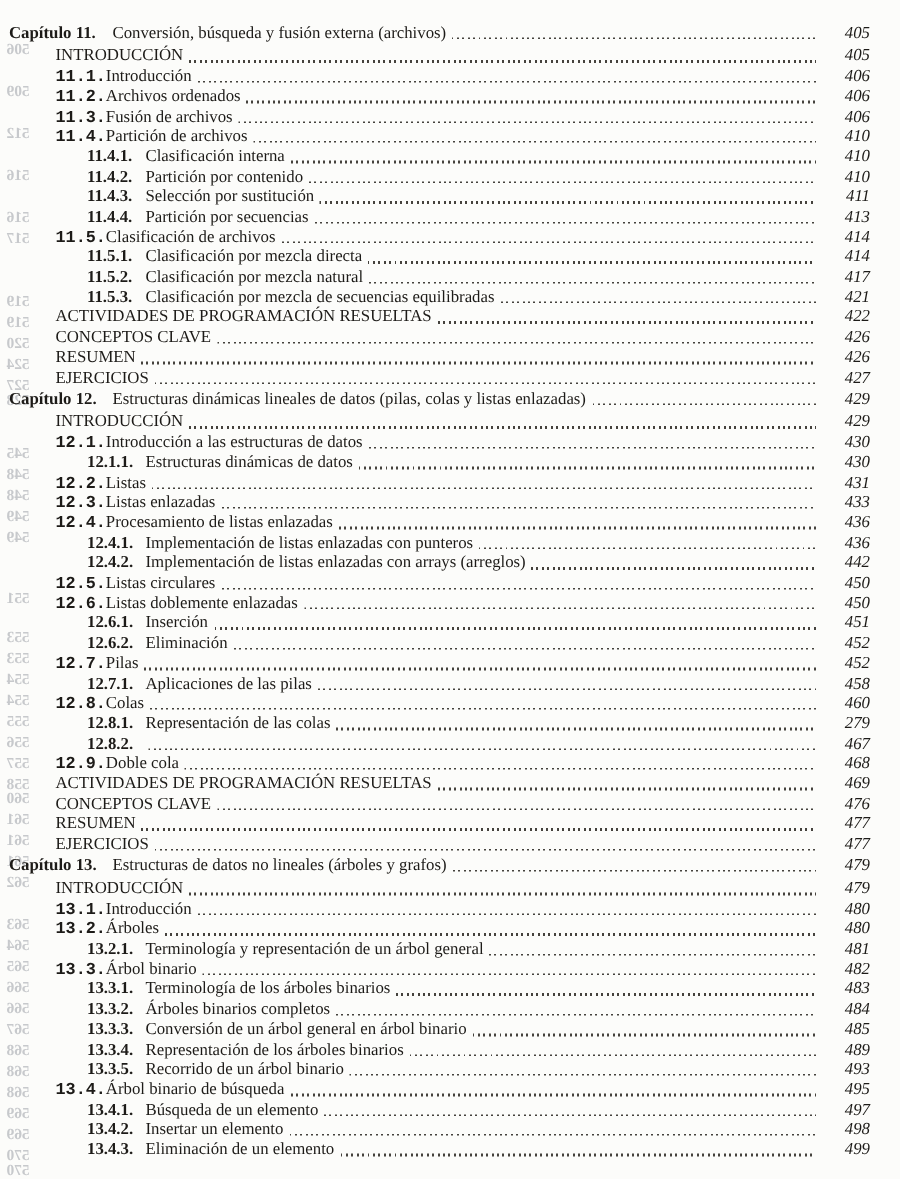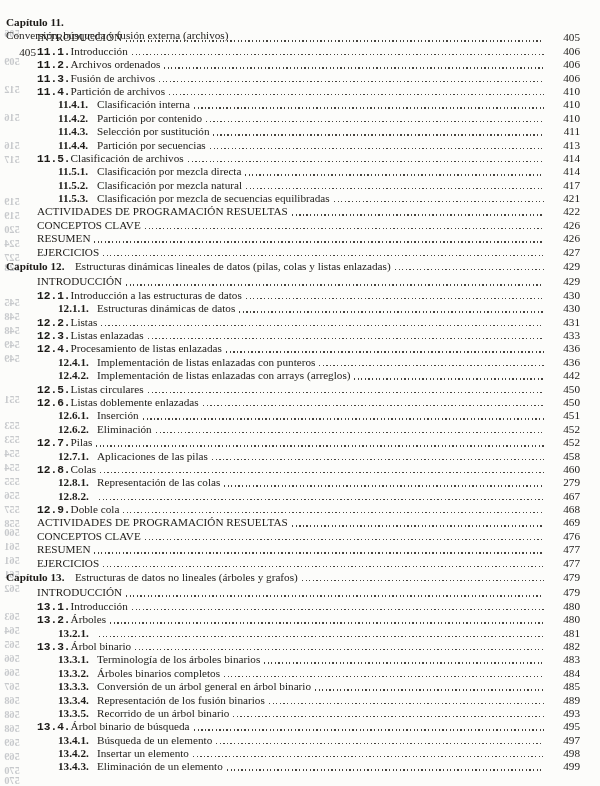--- a/index.html
+++ b/index.html
@@ -21,37 +21,37 @@
     right: 20px;
   }
   .row {
     display: flex;
     align-items: baseline;
     height: 13.4px;
     line-height: 13.4px;
     white-space: nowrap;
   }
   .row.chapter { margin-top: 1px; margin-bottom: 2px; }
-  .row.chapter:first-child { margin-top: 0; flex-direction: column; }
+  .row.chapter:first-child { margin-top: 0; }
   .num { flex: none; font-weight: bold; }
   .chapter .num { min-width: 69px; }
   .lvl-plain { padding-left: 31px; }
   .lvl-s1 { padding-left: 31px; }
   .lvl-s1 .num { min-width: 23px; font-family: Liberation Mono, monospace; }
   .lvl-s2 { padding-left: 52px; }
   .lvl-s2 .num { min-width: 39px; }
   .title { flex: none; padding-right: 2px; }
   .leader {
     flex: 1;
     align-self: flex-end;
     height: 1.4px;
     margin: 0 6px 3px 2px;
     background-image: repeating-linear-gradient(90deg, #45423d 0, #45423d 1.3px, transparent 1.3px, transparent 3.6px);
   }
-  .pageno { flex: none; min-width: 30px; text-align: right; }
+  .pageno { flex: none; min-width: 30px; text-align: right; font-style: italic; }
   .ghost-layer { position: absolute; inset: 0; pointer-events: none; }
   .ghost {
     position: absolute;
     left: 1px;
     width: 22px;
     text-align: center;
     font-size: 10.3px;
     line-height: 11px;
     font-weight: bold;
     color: #c7c9cc;
@@ -363,20 +363,21 @@
         <span class="pageno">480</span>
       </div>
       <div class="row lvl-s1">
         <span class="num">13.2.</span>
         <span class="title">Árboles</span>
         <span class="leader"></span>
         <span class="pageno">480</span>
       </div>
       <div class="row lvl-s2">
         <span class="num">13.2.1.</span>
+        <span class="title">Terminología y representación de un árbol general</span>
         <span class="leader"></span>
         <span class="pageno">481</span>
       </div>
       <div class="row lvl-s1">
         <span class="num">13.3.</span>
         <span class="title">Árbol binario</span>
         <span class="leader"></span>
         <span class="pageno">482</span>
       </div>
       <div class="row lvl-s2">
@@ -392,21 +393,21 @@
         <span class="pageno">484</span>
       </div>
       <div class="row lvl-s2">
         <span class="num">13.3.3.</span>
         <span class="title">Conversión de un árbol general en árbol binario</span>
         <span class="leader"></span>
         <span class="pageno">485</span>
       </div>
       <div class="row lvl-s2">
         <span class="num">13.3.4.</span>
-        <span class="title">Representación de los fusión binarios</span>
+        <span class="title">Representación de los árboles binarios</span>
         <span class="leader"></span>
         <span class="pageno">489</span>
       </div>
       <div class="row lvl-s2">
         <span class="num">13.3.5.</span>
         <span class="title">Recorrido de un árbol binario</span>
         <span class="leader"></span>
         <span class="pageno">493</span>
       </div>
       <div class="row lvl-s1">

